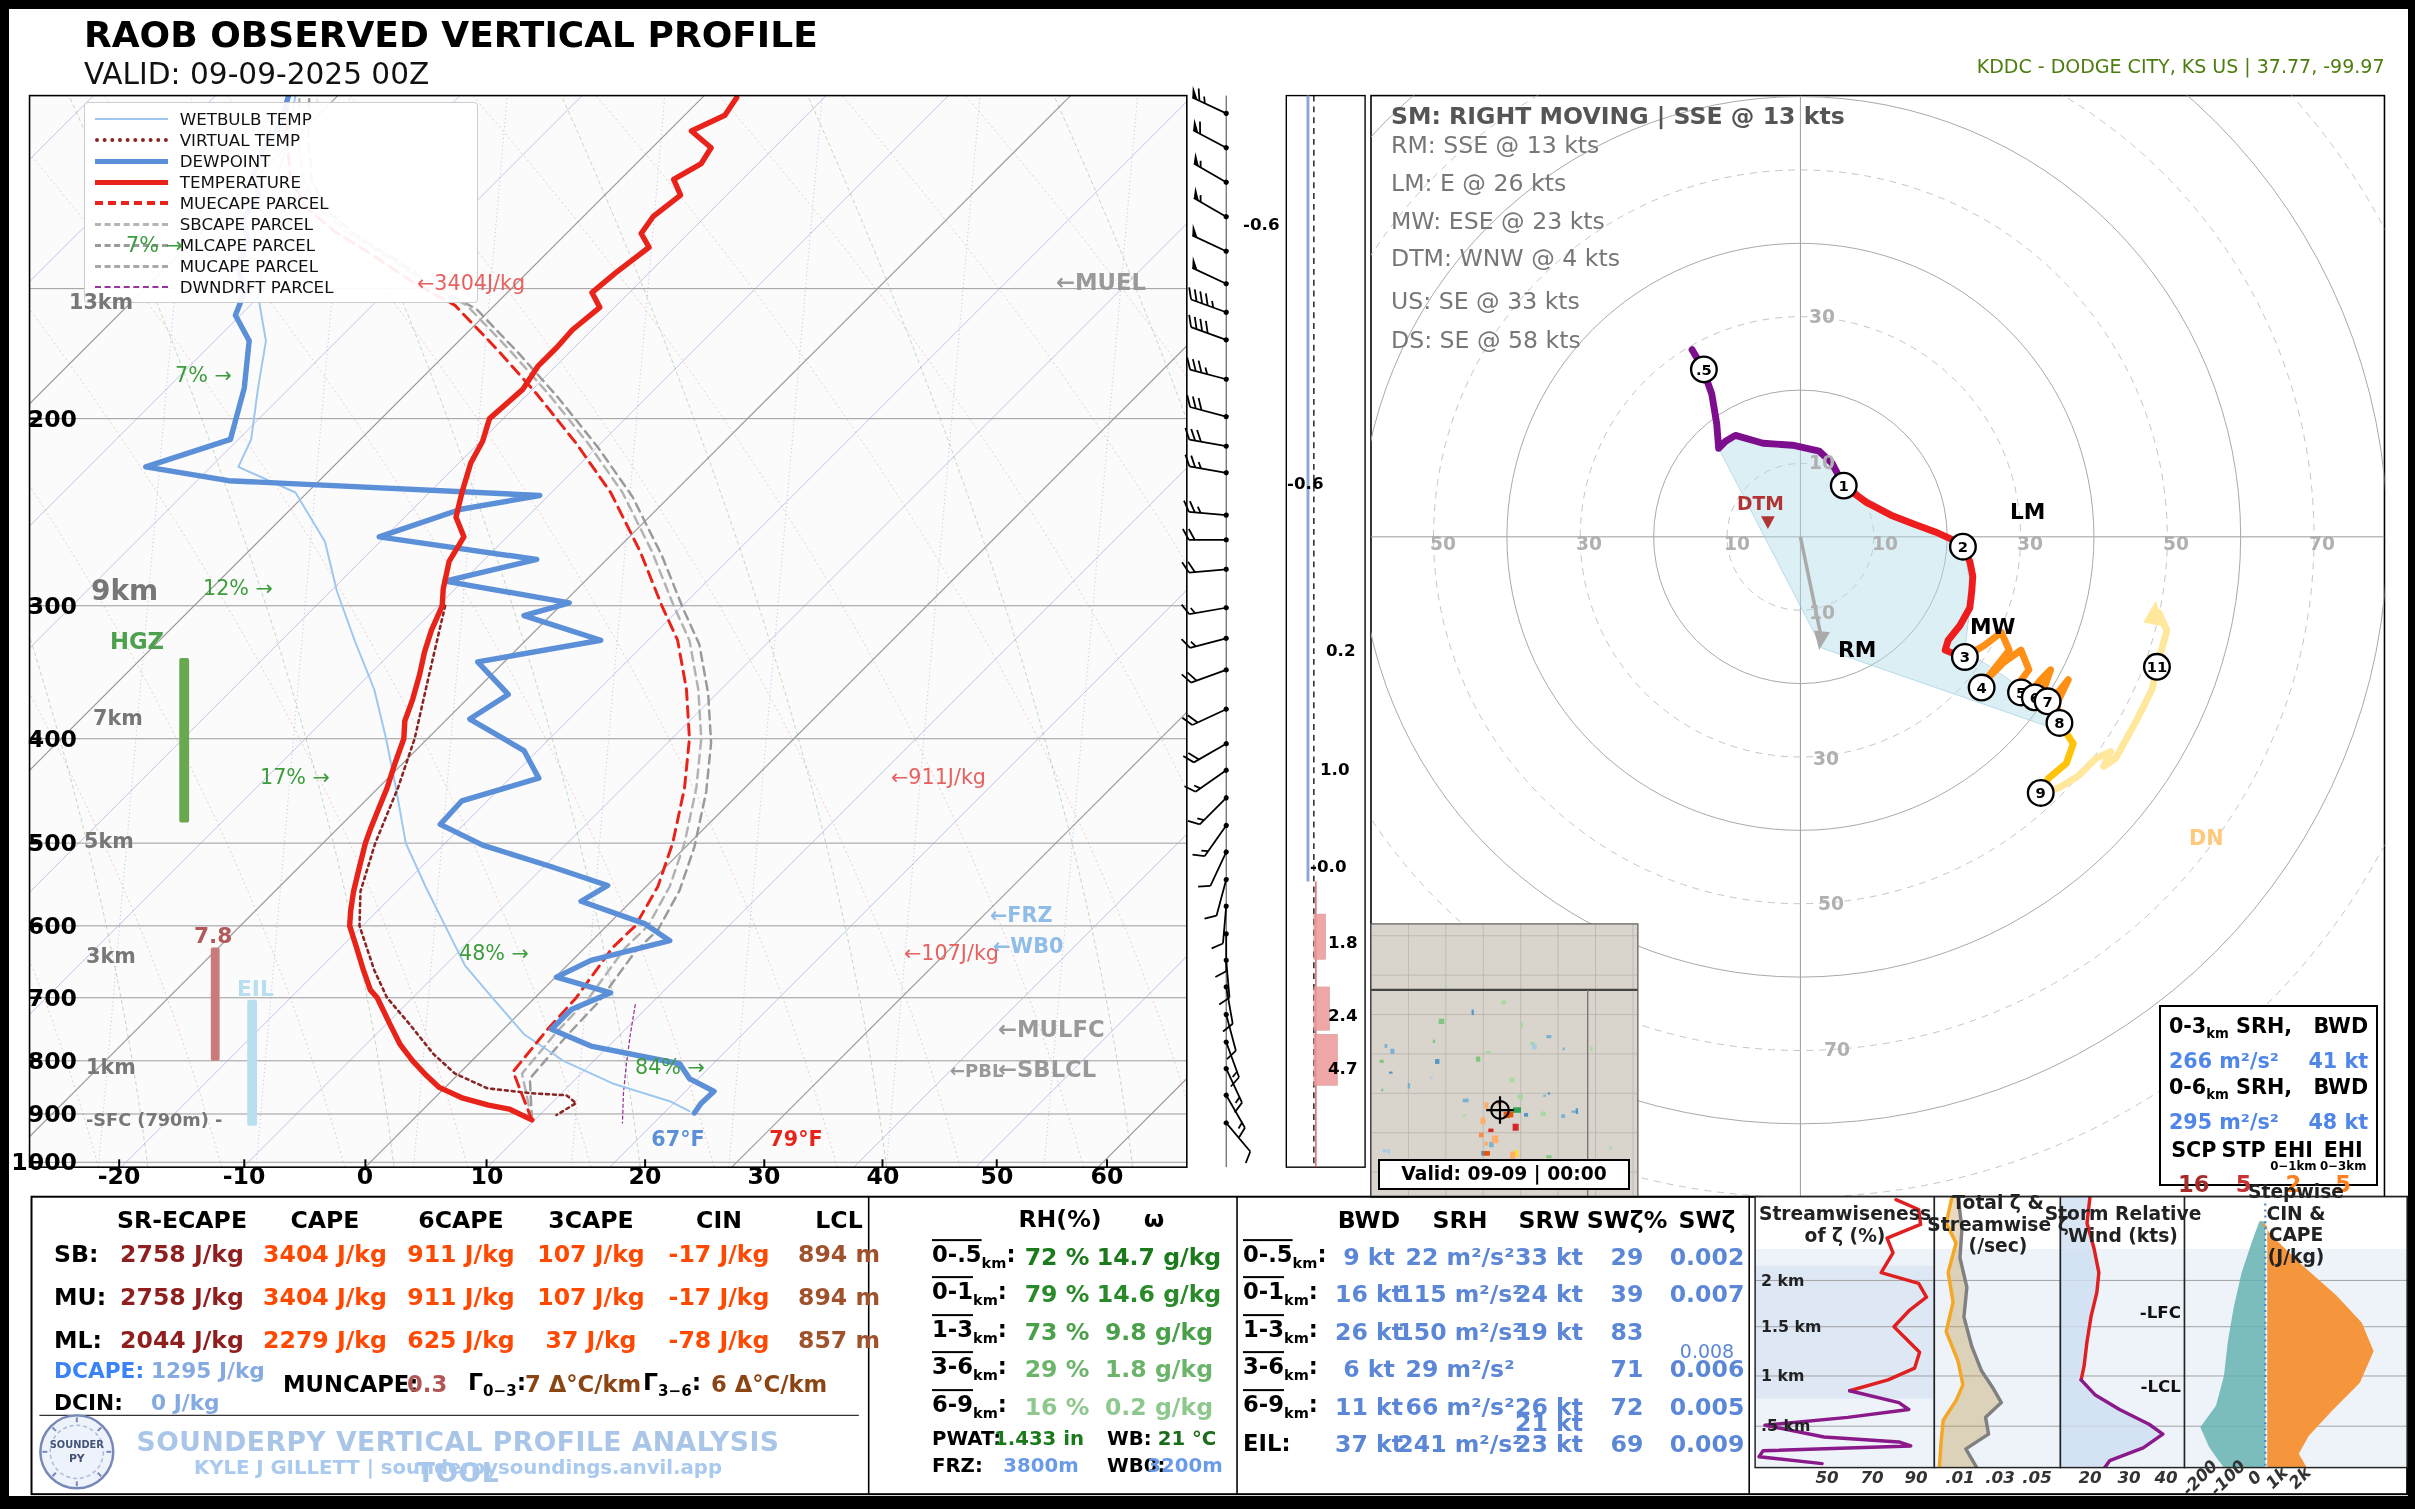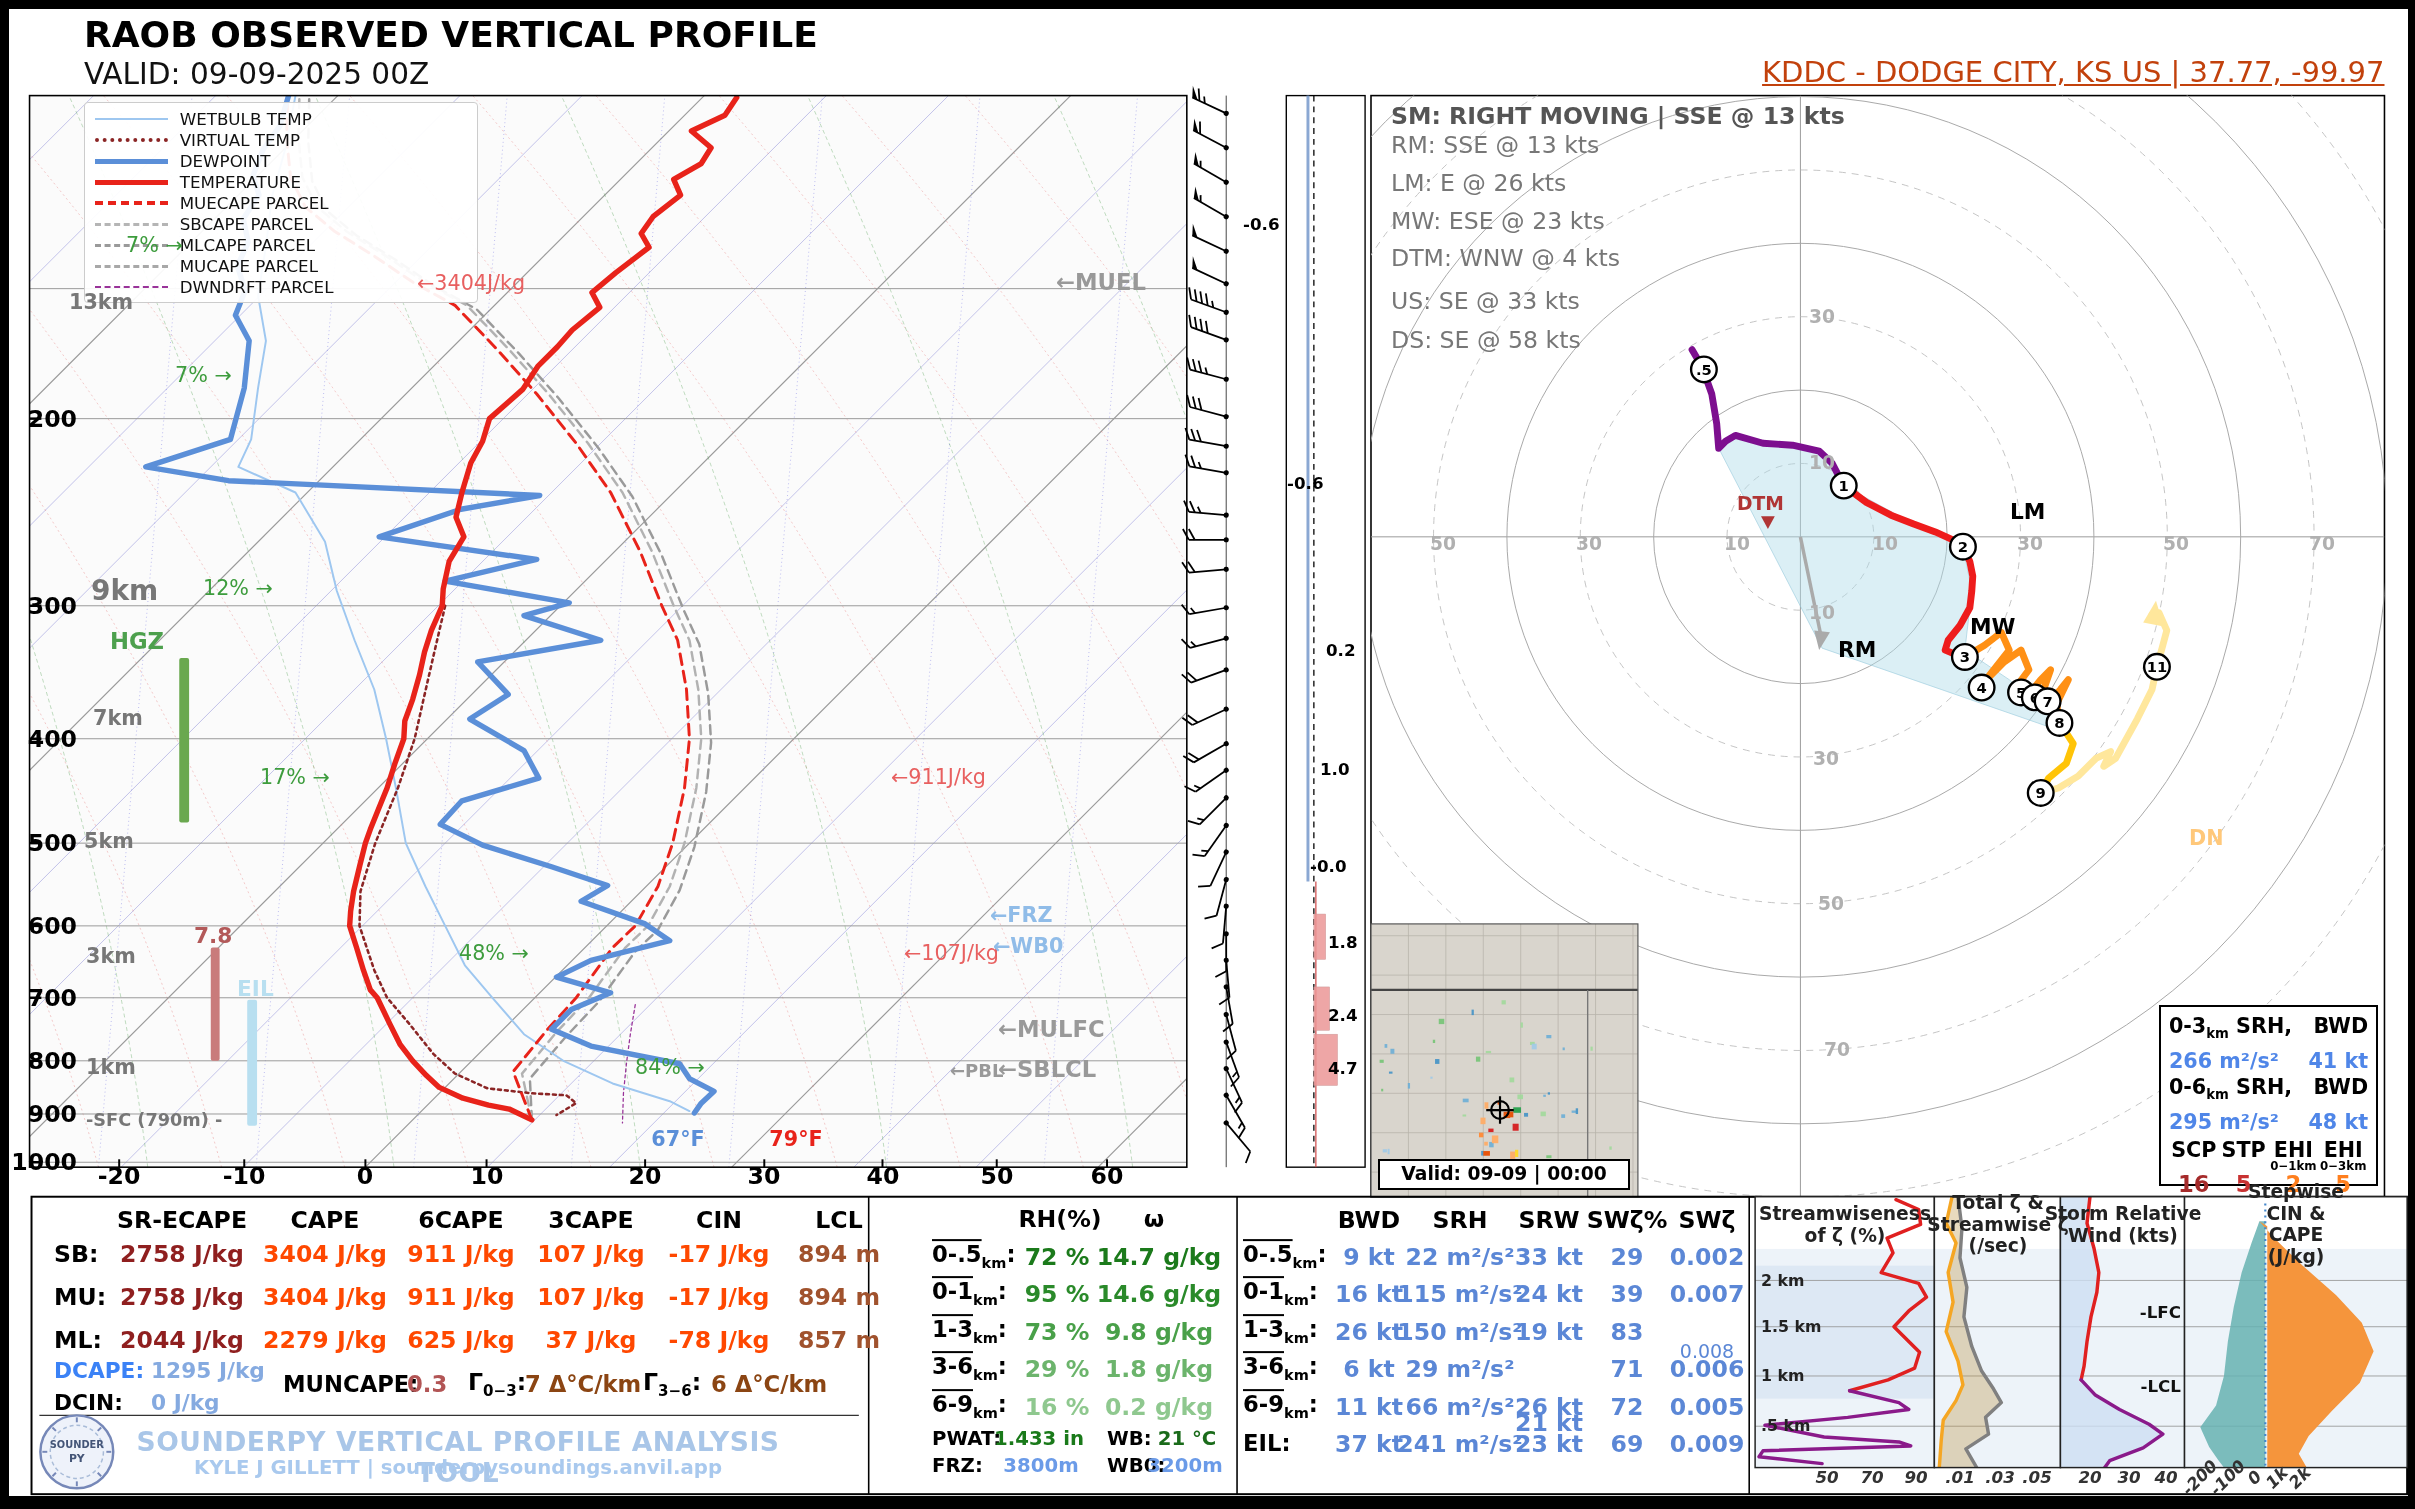--- a/index.html
+++ b/index.html
@@ -4,21 +4,21 @@
 <style>
   html,body{margin:0;padding:0;background:#222;}
   #root{position:relative;width:2415px;height:1509px;background:#fff;overflow:hidden;
         font-family:"DejaVu Sans","Liberation Sans",sans-serif;}
   .frame{position:absolute;background:#000;}
   .lb{position:absolute;white-space:nowrap;transform:translate(0,-50%);line-height:1.05;}
   .ce{transform:translate(-50%,-50%);}
   .ra{transform:translate(-100%,-50%);}
   .hd-title{position:absolute;left:84px;top:13.8px;font-size:36px;font-weight:bold;color:#000;}
   .hd-valid{position:absolute;left:84px;top:57px;font-size:29.6px;color:#111;}
-  .hd-station{position:absolute;right:30.5px;top:55px;font-size:29px;color:#c2410c;text-decoration:underline;}
+  .hd-station{position:absolute;right:30.5px;top:55px;font-size:19px;color:#4d7c0f;}
   #legendbox{position:absolute;left:84px;top:102px;width:394px;padding:5.9px 0 3.9px 9.9px;
      background:rgba(255,255,255,.93);border:1px solid #ccc;border-radius:3.9px;box-sizing:border-box;}
   .lrow{display:flex;align-items:center;height:21px;}
   .ls{width:73px;margin-right:11.8px;flex:none;}
   .ltx{font-size:16.7px;font-weight:500;color:#111;}
   .ovl{text-decoration:overline;}
   sub{font-size:64%;}
   .mt{font-style:italic;}
   .footer1{position:absolute;left:118px;top:1426px;width:680px;text-align:center;
      font-size:26.6px;font-weight:bold;color:#a9c6e8;letter-spacing:0.5px;}
@@ -782,21 +782,21 @@
       <div class="lb" style="left: 468px; top: 1385px; font-size: 23.6px; color: rgb(0, 0, 0); font-weight: bold;">Γ<sub>0−3</sub>:</div>
       <div class="lb" style="left: 525px; top: 1385px; font-size: 22.7px; color: rgb(139, 69, 19); font-weight: bold;">7 Δ°C/km</div>
       <div class="lb" style="left: 643px; top: 1385px; font-size: 23.6px; color: rgb(0, 0, 0); font-weight: bold;">Γ<sub>3−6</sub>:</div>
       <div class="lb" style="left: 711px; top: 1385px; font-size: 22.7px; color: rgb(139, 69, 19); font-weight: bold;">6 Δ°C/km</div>
       <div class="lb ce" style="left: 1060px; top: 1219px; font-size: 23.6px; color: rgb(0, 0, 0); font-weight: bold;">RH(%)</div>
       <div class="lb ce" style="left: 1154px; top: 1219px; font-size: 23.6px; color: rgb(0, 0, 0); font-weight: bold;">ω</div>
       <div class="lb" style="left: 932px; top: 1257px; font-size: 22.7px; color: rgb(0, 0, 0); font-weight: bold;"><span class="ovl">0-.5</span><sub>km</sub>:</div>
       <div class="lb ce" style="left: 1057px; top: 1257px; font-size: 23.6px; color: rgb(27, 122, 27); font-weight: bold;">72 %</div>
       <div class="lb ce" style="left: 1159px; top: 1257px; font-size: 23.6px; color: rgb(27, 122, 27); font-weight: bold;">14.7 g/kg</div>
       <div class="lb" style="left: 932px; top: 1294px; font-size: 22.7px; color: rgb(0, 0, 0); font-weight: bold;"><span class="ovl">0-1</span><sub>km</sub>:</div>
-      <div class="lb ce" style="left: 1057px; top: 1294px; font-size: 23.6px; color: rgb(42, 138, 42); font-weight: bold;">95 %</div>
+      <div class="lb ce" style="left: 1057px; top: 1294px; font-size: 23.6px; color: rgb(42, 138, 42); font-weight: bold;">79 %</div>
       <div class="lb ce" style="left: 1159px; top: 1294px; font-size: 23.6px; color: rgb(42, 138, 42); font-weight: bold;">14.6 g/kg</div>
       <div class="lb" style="left: 932px; top: 1332px; font-size: 22.7px; color: rgb(0, 0, 0); font-weight: bold;"><span class="ovl">1-3</span><sub>km</sub>:</div>
       <div class="lb ce" style="left: 1057px; top: 1332px; font-size: 23.6px; color: rgb(73, 160, 73); font-weight: bold;">73 %</div>
       <div class="lb ce" style="left: 1159px; top: 1332px; font-size: 23.6px; color: rgb(73, 160, 73); font-weight: bold;">9.8 g/kg</div>
       <div class="lb" style="left: 932px; top: 1369px; font-size: 22.7px; color: rgb(0, 0, 0); font-weight: bold;"><span class="ovl">3-6</span><sub>km</sub>:</div>
       <div class="lb ce" style="left: 1057px; top: 1369px; font-size: 23.6px; color: rgb(108, 180, 108); font-weight: bold;">29 %</div>
       <div class="lb ce" style="left: 1159px; top: 1369px; font-size: 23.6px; color: rgb(108, 180, 108); font-weight: bold;">1.8 g/kg</div>
       <div class="lb" style="left: 932px; top: 1407px; font-size: 22.7px; color: rgb(0, 0, 0); font-weight: bold;"><span class="ovl">6-9</span><sub>km</sub>:</div>
       <div class="lb ce" style="left: 1057px; top: 1407px; font-size: 23.6px; color: rgb(143, 200, 143); font-weight: bold;">16 %</div>
       <div class="lb ce" style="left: 1159px; top: 1407px; font-size: 23.6px; color: rgb(143, 200, 143); font-weight: bold;">0.2 g/kg</div>

